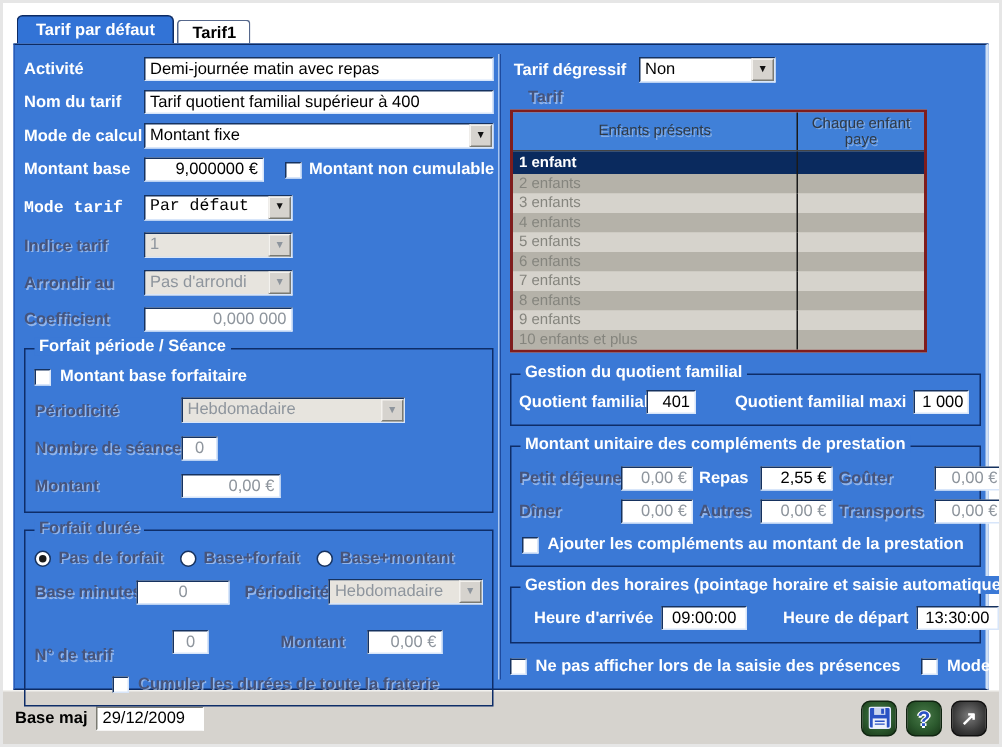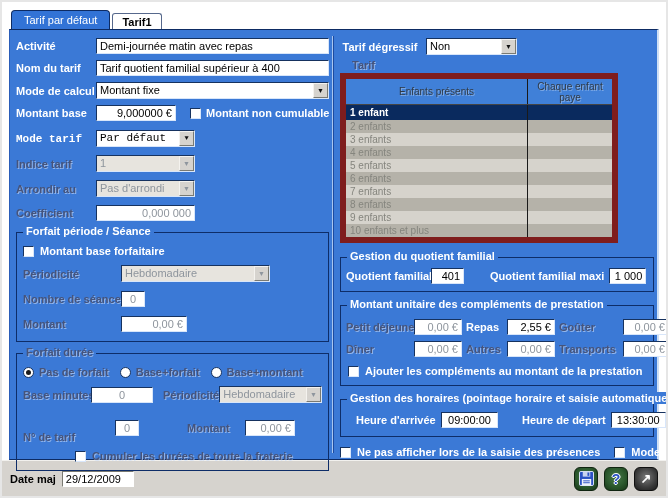--- a/index.html
+++ b/index.html
@@ -13,21 +13,21 @@
   }
   
   .titlebar {
     margin:3px 2px 0 2px; height:15px; background:#152a63;
     color:#fff; font-size:11px; font-weight:bold; line-height:15px; padding-left:4px;
     flex:0 0 auto;
   }
   
   .tabstrip { background:#fff; height:27px; display:flex; align-items:flex-end; padding-left:9px; flex:0 0 auto; }
   .tab-active {
-    background:#3273d6; color:#fff; font-size:11px; font-weight:normal;
+    background:#3273d6; color:#fff; font-size:11px; font-weight:bold;
     border:1px solid #0d2b63; border-bottom:none; border-radius:4px 4px 0 0;
     padding:3px 12px 3px 12px; height:19px; position:relative; z-index:2;
   }
   .tab-inactive {
     background:#fff; color:#000; font-size:11px; font-weight:600;
     border:1px solid #56688c; border-bottom:none; border-radius:3px 3px 0 0;
     padding:2px 9px; height:16px; margin-left:2px;
   }
   
   .panel {
@@ -74,21 +74,21 @@
   .frow { display:flex; align-items:center; margin-bottom:6px; }
   .frow .lbl:first-child { width:80px; flex:0 0 auto; }
 
   .group { border:1px solid #0e2d68; position:relative; padding:12px 6px 7px 6px; margin-top:11px; }
   .gtitle { position:absolute; top:-8px; left:6px; background:#3b79d6; padding:0 3px;
     font-size:11px; font-weight:bold; color:#fff; white-space:nowrap; }
   .gtitle.dis { color:#46547b; text-shadow:1px 1px 0 rgba(205,222,248,.6); }
 
   
   .tarif-caption { margin:4px 0 2px 12px; }
-  .ttable { width:278px; border:6px solid #7f1d1d; background:#d6d3cc; }
+  .ttable { width:278px; border:2px solid #7f1d1d; background:#d6d3cc; }
   .thead { display:flex; background:#4080d8; height:26px; border-bottom:1px solid #444; }
   .thead .h1 { flex:1; display:flex; align-items:center; justify-content:center;
     font-size:10px; color:#303a46; text-shadow:1px 1px 0 rgba(255,255,255,.35); }
   .thead .h2 { width:85px; border-left:1px solid #1a1a1a; display:flex; align-items:center;
     justify-content:center; text-align:center; font-size:10px; color:#303a46;
     text-shadow:1px 1px 0 rgba(255,255,255,.35); line-height:11px; padding:0 4px; }
   .trow { display:flex; height:13px; }
   .trow .tname { flex:1; font-size:10px; color:#85857e; line-height:13px; padding-left:4px;
     white-space:nowrap; overflow:hidden; }
   .trow .tval { width:85px; border-left:1px solid #1a1a1a; }
@@ -345,21 +345,21 @@
       <div class="frow" style="margin-top:9px; margin-bottom:0;">
         <span class="cb"></span>
         <span class="lbl" style="margin-left:6px;">Ne pas afficher lors de la saisie des présences</span>
         <span class="cb" style="margin-left:14px;"></span>
         <span class="lbl" style="margin-left:6px;">Mode tirelire</span>
       </div>
     </div>
   </div>
 
   <div class="bottombar">
-    <span class="dlbl">Date maj</span>
+    <span class="dlbl">Base maj</span>
     <input class="inp" style="width: 72px; margin-left: 6px; border-color: rgb(122, 122, 114) rgb(255, 255, 255) rgb(255, 255, 255) rgb(122, 122, 114);" value="29/12/2009">
     <div class="btns">
       <div class="tbtn">
         <svg width="15" height="15" viewBox="0 0 16 16">
           <rect x="0.5" y="0.5" width="15" height="15" rx="1.5" fill="#2a52c4" stroke="#e6ecff"></rect>
           <rect x="4" y="1" width="8" height="5" fill="#c9d4ee"></rect>
           <rect x="9" y="1.6" width="2" height="3.6" fill="#2a52c4"></rect>
           <rect x="3" y="8.5" width="10" height="7" fill="#edf1fa"></rect>
           <line x1="4.5" y1="10.5" x2="11.5" y2="10.5" stroke="#2a52c4" stroke-width="1"></line>
           <line x1="4.5" y1="12.5" x2="11.5" y2="12.5" stroke="#2a52c4" stroke-width="1"></line>

